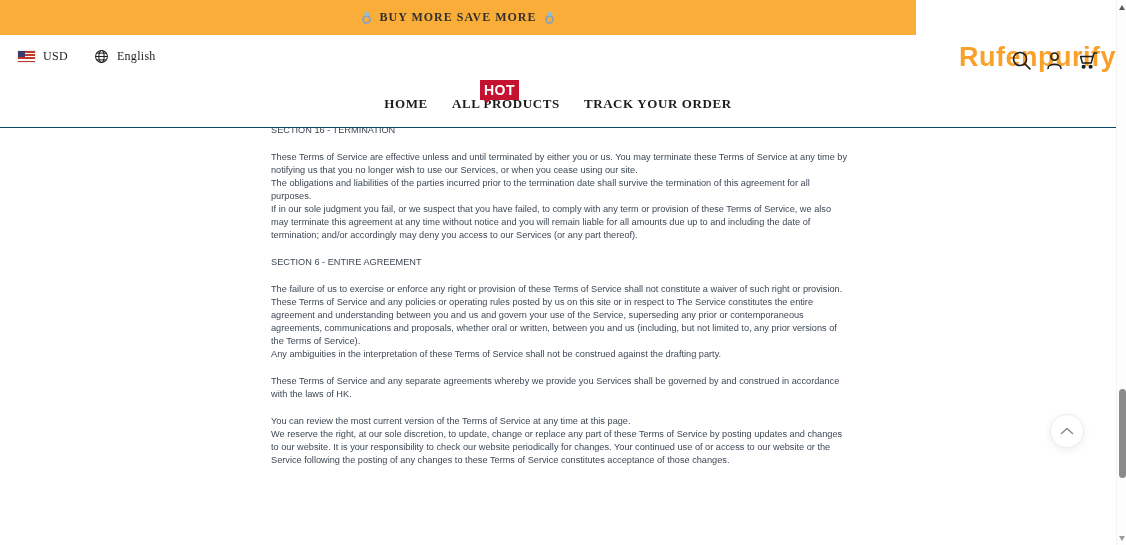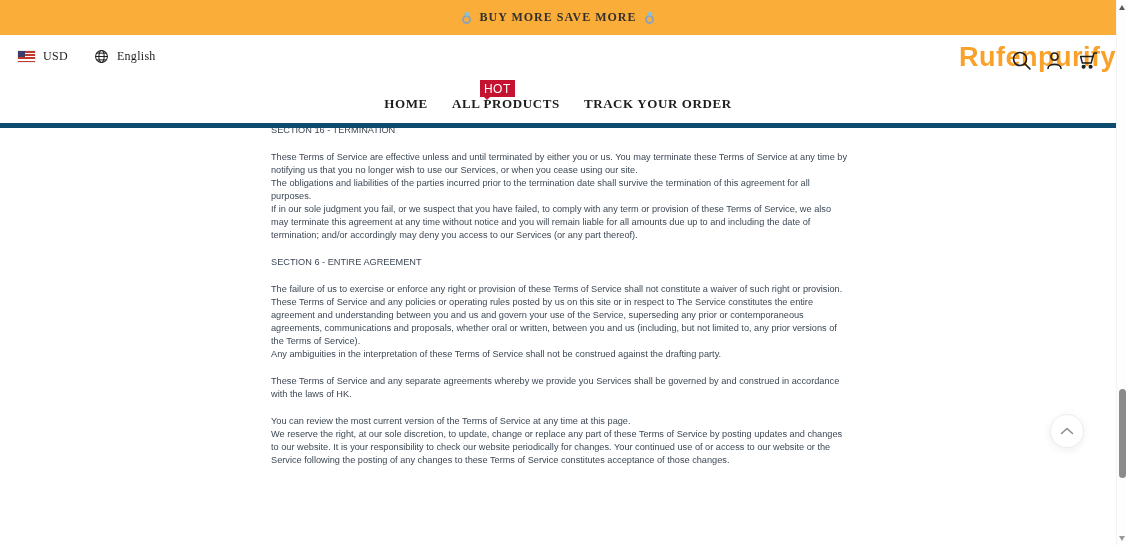--- a/index.html
+++ b/index.html
@@ -1,33 +1,33 @@
 <!DOCTYPE html>
 <html><head>
 <meta charset="utf-8">
 <style>
   * { margin:0; padding:0; box-sizing:border-box; }
   html,body { width:1126px; height:545px; overflow:hidden; background:#fff;
     font-family:"Liberation Serif", serif; }
   #page { position:relative; width:1126px; height:545px; background:#fff; }
 
   
-  .announce { position:absolute; left:0; top:0; width:1116px; height:35px;
+  .announce { position:absolute; left:0; top:0; width:916px; height:35px;
     background:#FBAD3A; display:flex; align-items:center; justify-content:center;
     gap:8px; z-index:6; }
   .announce-text { font-size:12px; font-weight:bold; letter-spacing:1px;
     color:#33302a; }
   .ring { position:relative; width:9px; height:9px; border:2px solid #8fa3b8;
     border-radius:50%; margin-top:4px; display:inline-block; }
   .ring::before { content:""; position:absolute; left:1px; top:-5px; width:4px;
     height:4px; background:#7ec3e8; transform:rotate(45deg); }
 
   
   .header { position:absolute; left:0; top:35px; width:1116px; height:93px;
-    background:#fff; border-bottom:5px solid #0c4a6e; z-index:5; }
+    background:#fff; border-bottom:1px solid #0c4a6e; z-index:5; }
 
   .locale { position:absolute; left:18px; top:14px; display:flex;
     align-items:center; gap:8px; font-size:12px; color:#1c1d1d; }
   .flag { position:relative; width:17px; height:11px;
     background:repeating-linear-gradient(180deg,#c0392b 0 1.6px,#fff 1.6px 3.2px);
     box-shadow:0 0 0 0.5px #d8d8d8; }
   .flag::before { content:""; position:absolute; left:0; top:0; width:7px;
     height:6px; background:#3c3b6e; }
   .locale-label { letter-spacing:0.3px; }
   .locale-gap { width:10px; }
@@ -41,22 +41,22 @@
   .hdr-icon { width:26px; height:26px; display:flex; align-items:center;
     justify-content:center; cursor:pointer; background:none; border:none; }
   .hdr-icon svg { stroke:#1c1d1d; fill:none; stroke-width:1.5;
     stroke-linecap:round; stroke-linejoin:round; }
 
   .nav { position:absolute; left:0; top:59px; width:1116px; display:flex;
     justify-content:center; gap:22px; }
   .nav-item { position:relative; font-size:13px; font-weight:bold;
     letter-spacing:0.6px; color:#1c1d1d; padding:2px 1px; cursor:pointer; }
   .hot-badge { position:absolute; top:-14px; left:29px; background:#C41230;
-    color:#fff; font-family:"Liberation Sans", sans-serif; font-size:12px;
-    font-weight:normal; letter-spacing:0.5px; padding:1.5px 4px; line-height:1.2; }
+    color:#fff; font-family:"Liberation Sans", sans-serif; font-size:14px;
+    font-weight:bold; letter-spacing:0.5px; padding:1.5px 4px; line-height:1.2; }
   .hot-badge::after { content:""; position:absolute; left:4px; bottom:-3px;
     border-left:3px solid transparent; border-right:3px solid transparent;
     border-top:3px solid #C41230; }
 
   
   .content { position:absolute; left:271px; top:124px; width:578px; z-index:1;
     font-family:"Liberation Sans", sans-serif; font-size:9.2px;
     line-height:13px; color:#3d4855; }
   .ts-block { margin-bottom:14px; }
 

